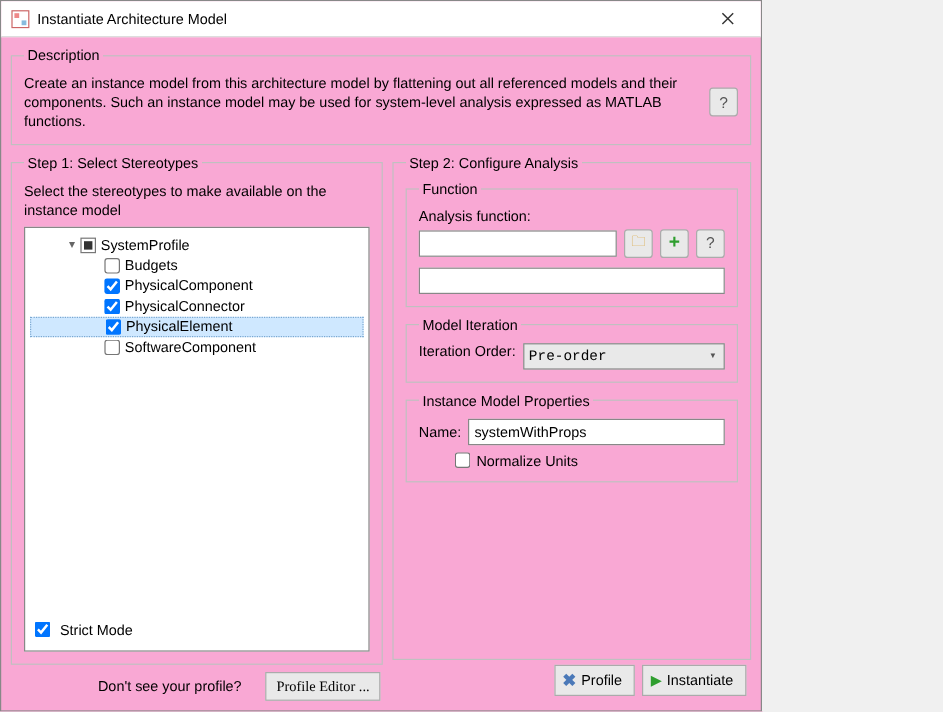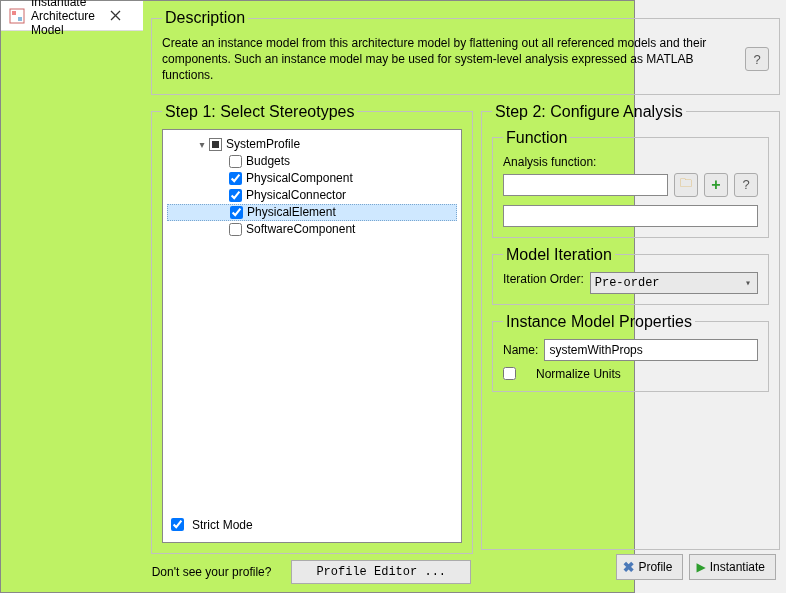--- a/index.html
+++ b/index.html
@@ -1,28 +1,28 @@
 <!DOCTYPE html>
 <html><head>
   <meta charset="utf-8">
   <style>
     * { box-sizing: border-box; margin: 0; padding: 0; }
     body { font-family: "Segoe UI", Tahoma, sans-serif; font-size: 12px; background: #f0f0f0; color: #000; }
     
-    .window { width: 635px; height: 593px; background: #bef264; border: 1px solid #888; display: flex; flex-direction: row; }
+    .window { width: 635px; height: 593px; background: #f9a8d4; border: 1px solid #888; display: flex; flex-direction: column; }
     
     .titlebar { height: 30px; background: #fff; display: flex; align-items: center; padding: 0 8px; border-bottom: 1px solid #ddd; }
     .titlebar-icon { width: 16px; height: 16px; margin-right: 6px; display: inline-block; }
     .titlebar-text { flex: 1; font-size: 12px; }
     .titlebar-close { width: 40px; height: 30px; display: flex; align-items: center; justify-content: center; cursor: pointer; }
     
     .content { flex: 1; padding: 8px; display: flex; flex-direction: column; gap: 8px; }
     
     fieldset { border: 1px solid #c0c0c0; padding: 8px 10px 10px 10px; border-radius: 0; }
-    legend { padding: 0 3px; font-size: 16px; color: #000; }
+    legend { padding: 0 3px; font-size: 12px; color: #000; }
     
     .description-row { display: flex; align-items: center; gap: 8px; }
     .description-text { flex: 1; line-height: 1.35; }
     .help-btn { width: 24px; height: 24px; border: 1px solid #ababab; background: #e9e9e9; border-radius: 3px; display: flex; align-items: center; justify-content: center; cursor: pointer; flex-shrink: 0; font-size: 13px; color: #555; }
     
     .columns { display: flex; gap: 8px; flex: 1; min-height: 0; }
     .col-left { width: 322px; display: flex; flex-direction: column; }
     .col-right { flex: 1; display: flex; flex-direction: column; }
     
     .step1 { flex: 1; display: flex; flex-direction: column; gap: 32px; }
@@ -34,33 +34,33 @@
     .tree-row { height: 17px; display: flex; align-items: center; padding-left: 4px; white-space: nowrap; }
     .tree-row.selected { background: #cfe8ff; border: 1px dotted #7aa7d0; }
     .tree-toggle { width: 14px; text-align: center; color: #666; font-size: 10px; display: inline-block; }
     .tree-cb { width: 13px; height: 13px; margin-right: 4px; vertical-align: middle; }
     .tree-cb.mixed { background: #eee; }
     .tree-label { }
     
     .strict-mode-row { padding: 6px 4px 2px 4px; display: flex; align-items: flex-start; gap: 4px; }
     
     .profile-row { display: flex; align-items: center; justify-content: flex-end; gap: 20px; padding: 6px 2px 0 0; }
-    .small-btn { height: 24px; padding: 0 24px; border: 1px solid #ababab; background: #e9e9e9; cursor: pointer; font-family: Liberation Mono, monospace; font-size: 12px; }
+    .small-btn { height: 24px; padding: 0 8px; border: 1px solid #ababab; background: #e9e9e9; cursor: pointer; font-family: Liberation Serif, serif; font-size: 12px; }
     
     .step2 { flex: 1; display: flex; flex-direction: column; gap: 8px; }
     .func-label { margin-bottom: 4px; }
     .input-row { display: flex; align-items: center; gap: 6px; margin-bottom: 8px; }
     .text-input { flex: 1; height: 22px; border: 1px solid #888; padding: 2px 4px; font-family: inherit; font-size: 12px; background: #fff; }
     
     .model-iter-row { display: flex; align-items: flex-start; gap: 6px; }
     .select { flex: 1; height: 22px; border: 1px solid #888; background: #e9e9e9; padding: 0 4px; font-family: Liberation Mono, monospace; font-size: 12px; position: relative; display: flex; align-items: center; }
     .select::after { content: "▾"; position: absolute; right: 6px; color: #555; font-size: 10px; }
     
     .name-row { display: flex; align-items: center; gap: 6px; margin-bottom: 6px; }
-    .normalize-row { display: flex; gap: 16px; }
+    .normalize-row { display: flex; gap: 1px; margin-left: 30px; }
     
     .bottom-buttons { display: flex; justify-content: flex-end; gap: 6px; padding: 4px 4px 4px 0; }
     .action-btn { height: 26px; padding: 0 10px 0 6px; border: 1px solid #ababab; background: #e9e9e9; cursor: pointer; font-family: inherit; font-size: 12px; display: flex; align-items: center; gap: 4px; }
     .icon-x { color: #4b79b8; font-weight: bold; font-size: 14px; }
     .icon-play { color: #2e9e2e; font-size: 12px; }
     .icon-folder { color: #d9a43b; font-size: 12px; }
     .icon-plus { color: #2e9e2e; font-weight: bold; font-size: 16px;}
   </style>
 </head>
 <body>
@@ -95,20 +95,21 @@
         </div>
       </div>
     </fieldset>
 
     <div class="columns">
 
       <div class="col-left">
         <fieldset class="step1">
           <legend>Step 1: Select Stereotypes</legend>
           <div class="step1-body">
+            <div class="step1-hint">Select the stereotypes to make available on the instance model</div>
 
             <div class="tree-panel">
               <div class="tree">
                 <div class="tree-row" style="padding-left:28px;">
                   <span class="tree-toggle">▾</span>
                   <input type="checkbox" class="tree-cb mixed" style="appearance: none; border: 1px solid rgb(119, 119, 119); width: 13px; height: 13px; background: rgb(255, 255, 255); position: relative;">
                   <span class="tree-label">SystemProfile</span>
                   <svg width="13" height="13" style="position:relative;left:-91px;top:0;pointer-events:none;">
                       <rect x="3" y="3" width="7" height="7" fill="#333"></rect>
                     </svg>

